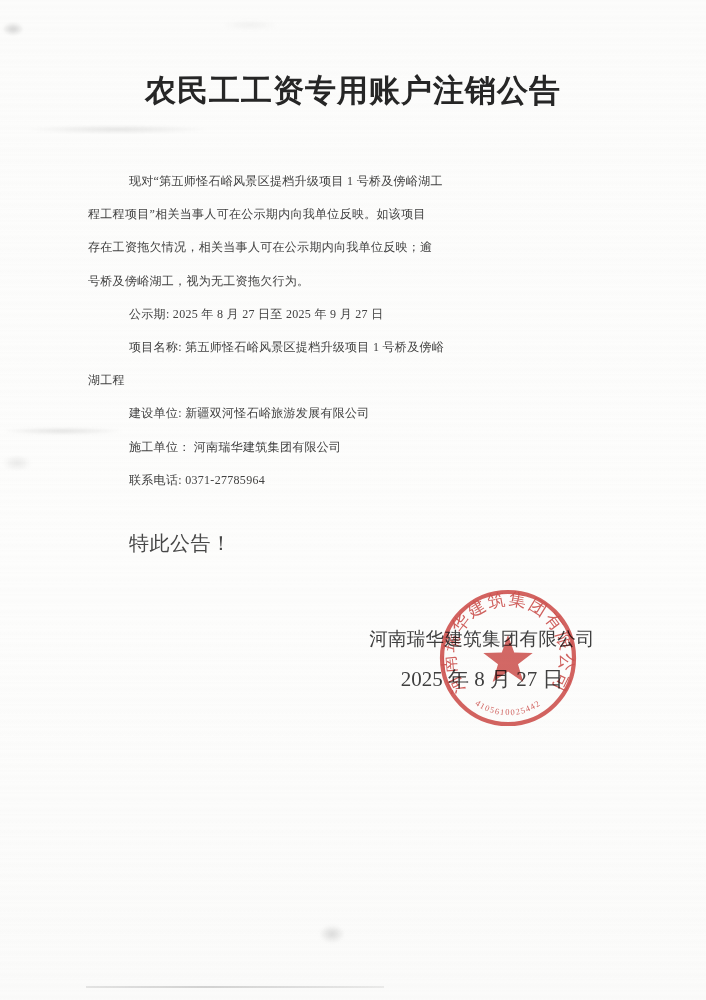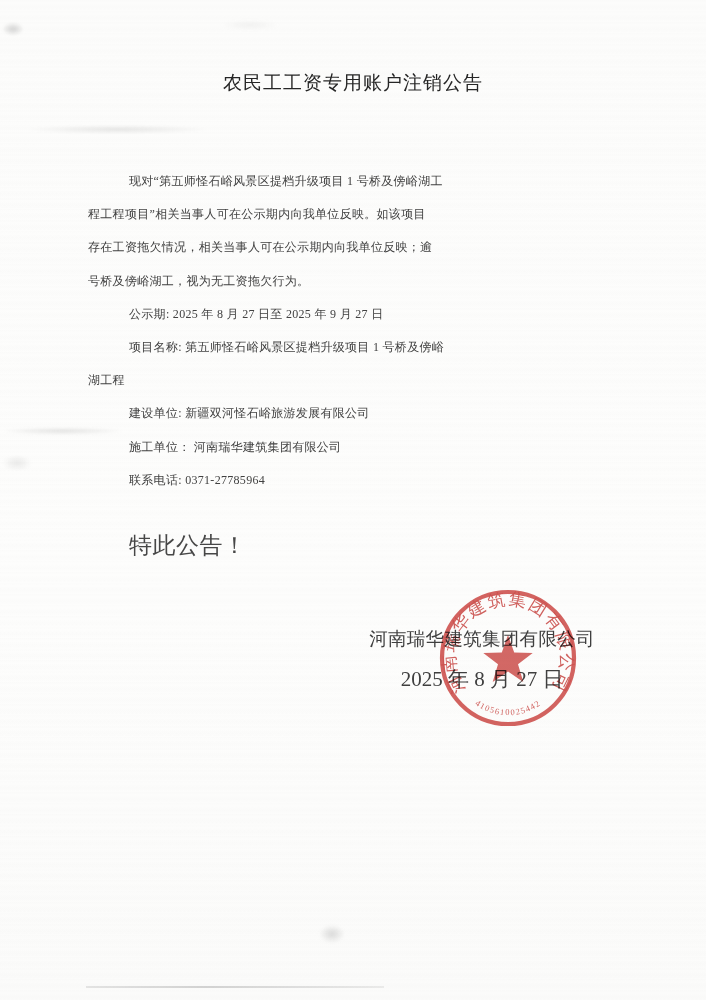--- a/index.html
+++ b/index.html
@@ -56,22 +56,22 @@
   .artifact.smudge-faint-1 { left: 220px; top: 20px; width: 60px; height: 10px;
     background: radial-gradient(ellipse at center, rgba(160,160,160,0.12), rgba(255,255,255,0) 70%);
     filter: blur(1.5px); }
 
   .doc-title {
     position: absolute;
     top: 70px;
     left: 0;
     width: 100%;
     text-align: center;
-    font-size: 19px;
-    font-weight: normal;
+    font-size: 31px;
+    font-weight: bold;
     letter-spacing: 1px;
     color: #262626;
   }
 
   .doc-body {
     position: absolute;
     top: 165px;
     left: 88px;
     width: 536px;
     font-size: 12px;
@@ -79,21 +79,21 @@
     letter-spacing: 0.3px;
     color: #414141;
   }
   .doc-body .line { white-space: nowrap; }
   .doc-body .line.indent { padding-left: 41px; }
 
   .closing {
     position: absolute;
     top: 530px;
     left: 129px;
-    font-size: 23px;
+    font-size: 20px;
     letter-spacing: 0.5px;
     color: #474747;
     font-family: Liberation Serif, serif;
   }
 
   .signature {
     position: absolute;
     top: 626px;
     left: 368px;
     width: 228px;

